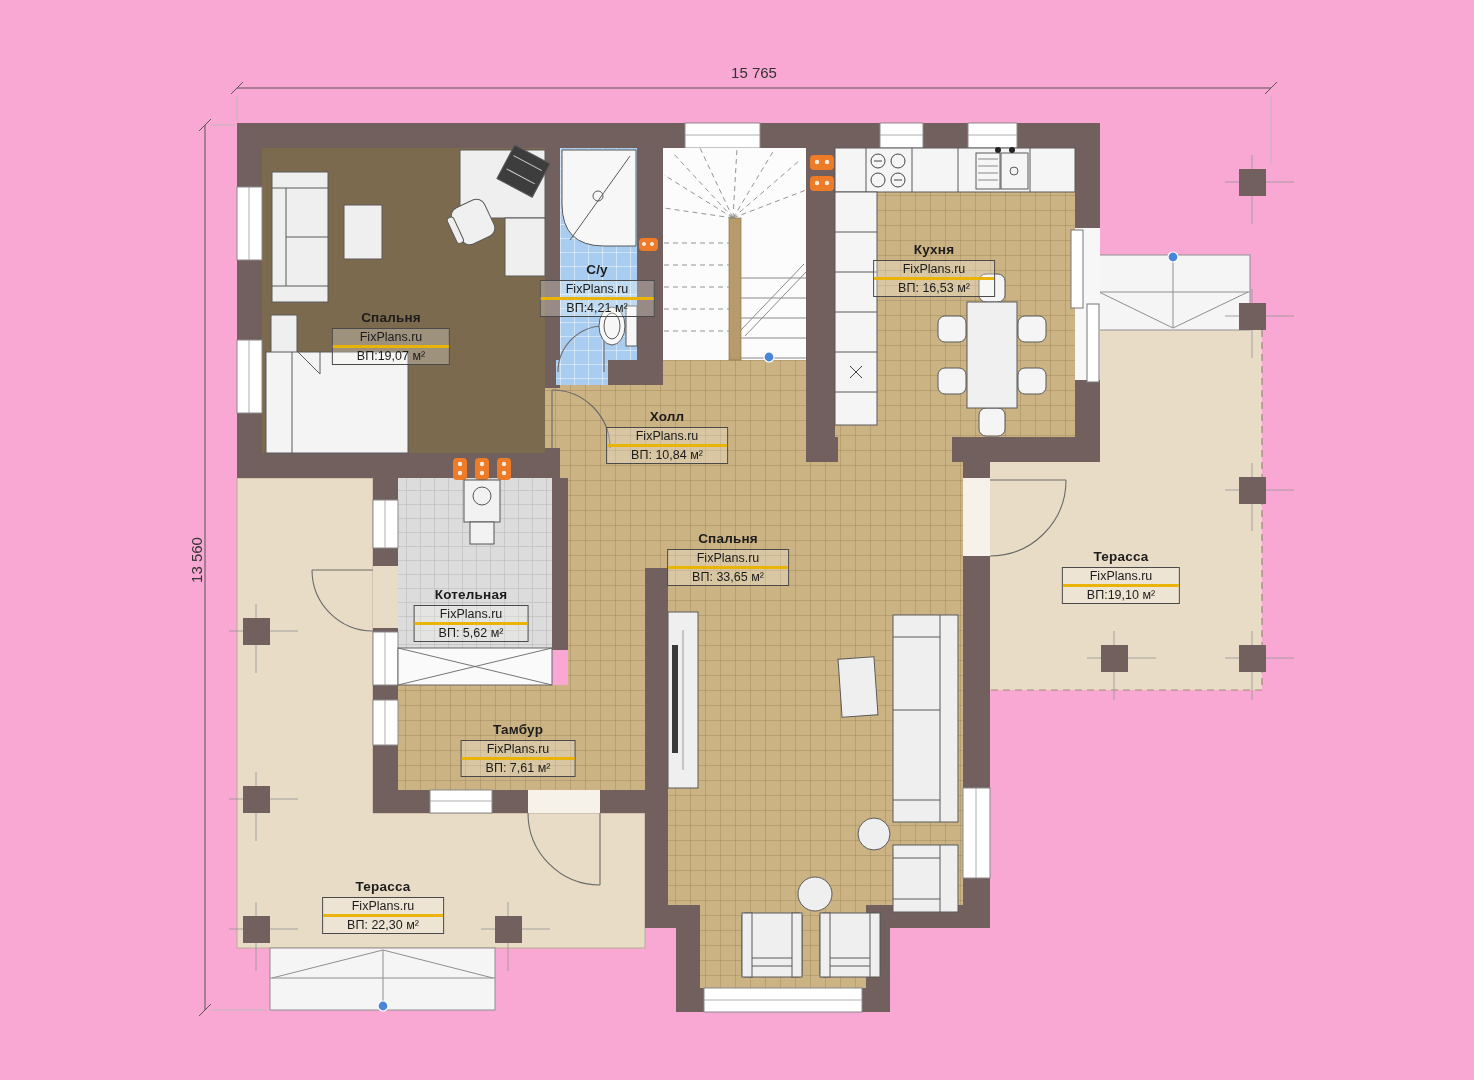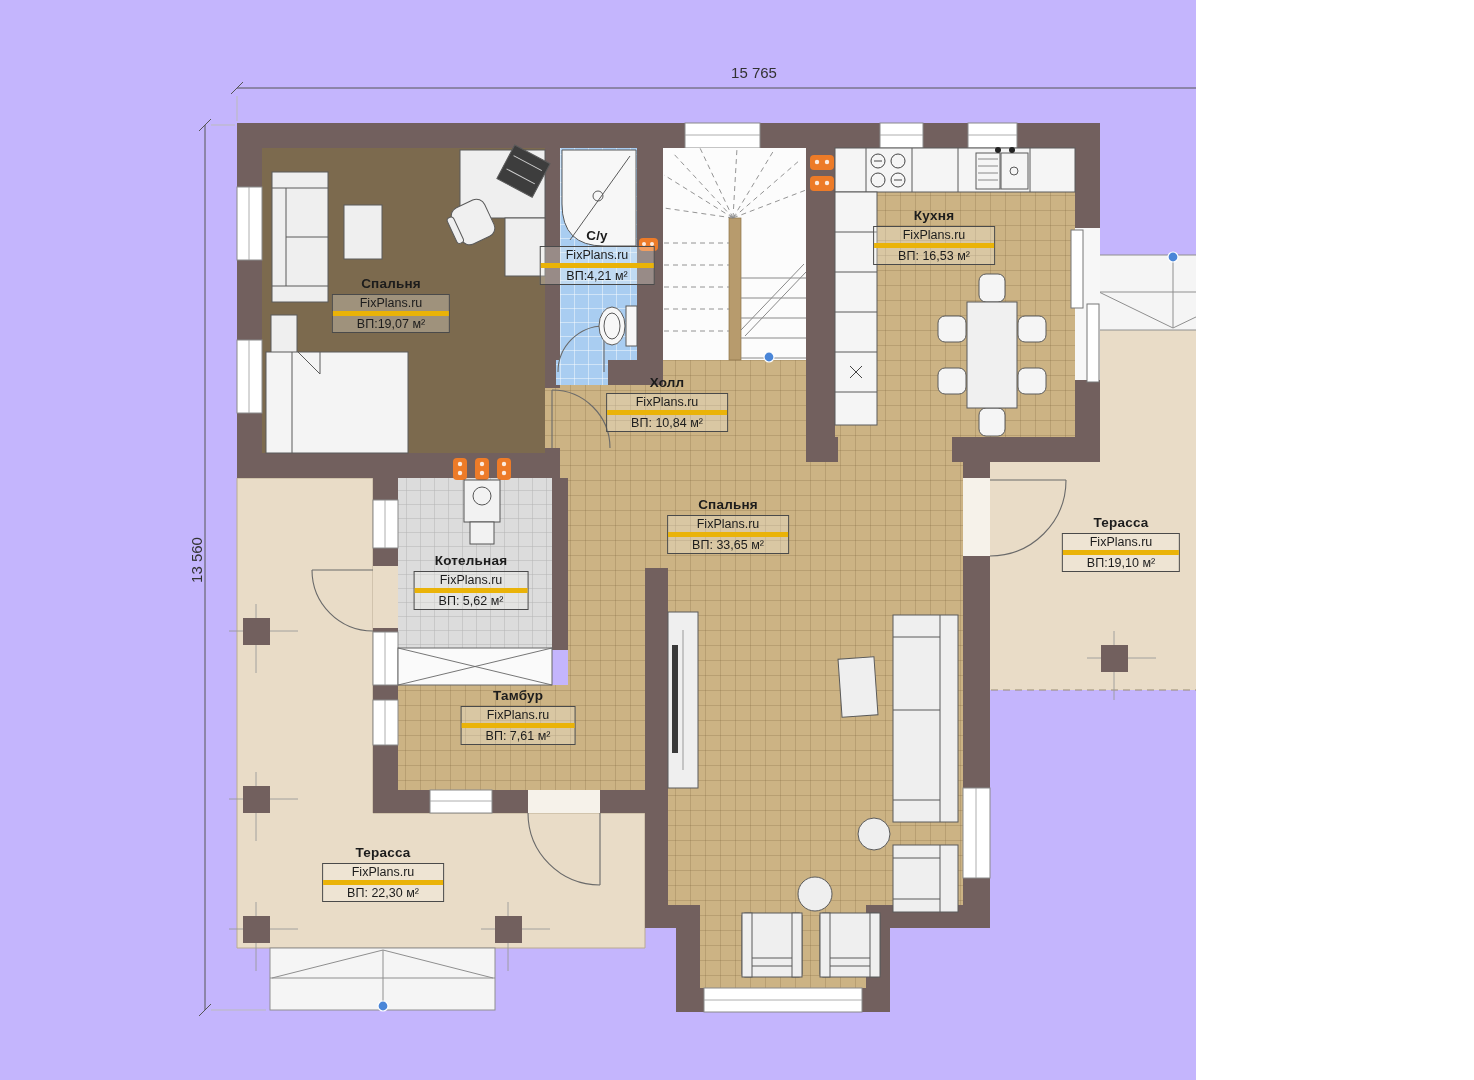--- a/index.html
+++ b/index.html
@@ -1,22 +1,22 @@
 <!DOCTYPE html>
 <html><head>
 <meta charset="utf-8">
 <style>
   html,body{margin:0;padding:0;background:#ffffff;}
-  .stage{position:relative;width:1196px;height:1080px;background:#c4b5fd;overflow:hidden;
+  .stage{position:relative;width:1474px;height:1080px;background:#f9a8d4;overflow:hidden;
          font-family:"Liberation Sans", sans-serif;}
   .stage svg{position:absolute;left:0;top:0;}
-  .room-label{position:absolute;transform:translateX(-50%);text-align:center;z-index:5;color:#1c1c1c;}
+  .room-label{position:absolute;transform:translateX(-50%);text-align:center;z-index:5;color:#1c1c1c;margin-top:34px;}
   .rl-name{font-size:13.5px;font-weight:bold;letter-spacing:.2px;margin-bottom:3px;white-space:nowrap;}
   .rl-box{display:inline-block;border:1px solid #4a4a4a;background:rgba(252,250,246,.28);}
-  .rl-wm{font-size:12.5px;padding:1px 25px;border-bottom:5px solid #eab308;white-space:nowrap;}
+  .rl-wm{font-size:12.5px;padding:1px 25px;border-bottom:3px solid #eab308;white-space:nowrap;}
   .rl-area{font-size:12.5px;padding:1px 24px;white-space:nowrap;}
   .dim{position:absolute;font-size:15px;color:#333;z-index:4;white-space:nowrap;}
   .dim-top{left:754px;top:64px;transform:translateX(-50%);}
   .dim-left{left:196px;top:560px;transform:translate(-50%,-50%) rotate(-90deg);}
 </style>
 </head>
 <body>
 
 <div class="stage">
 

